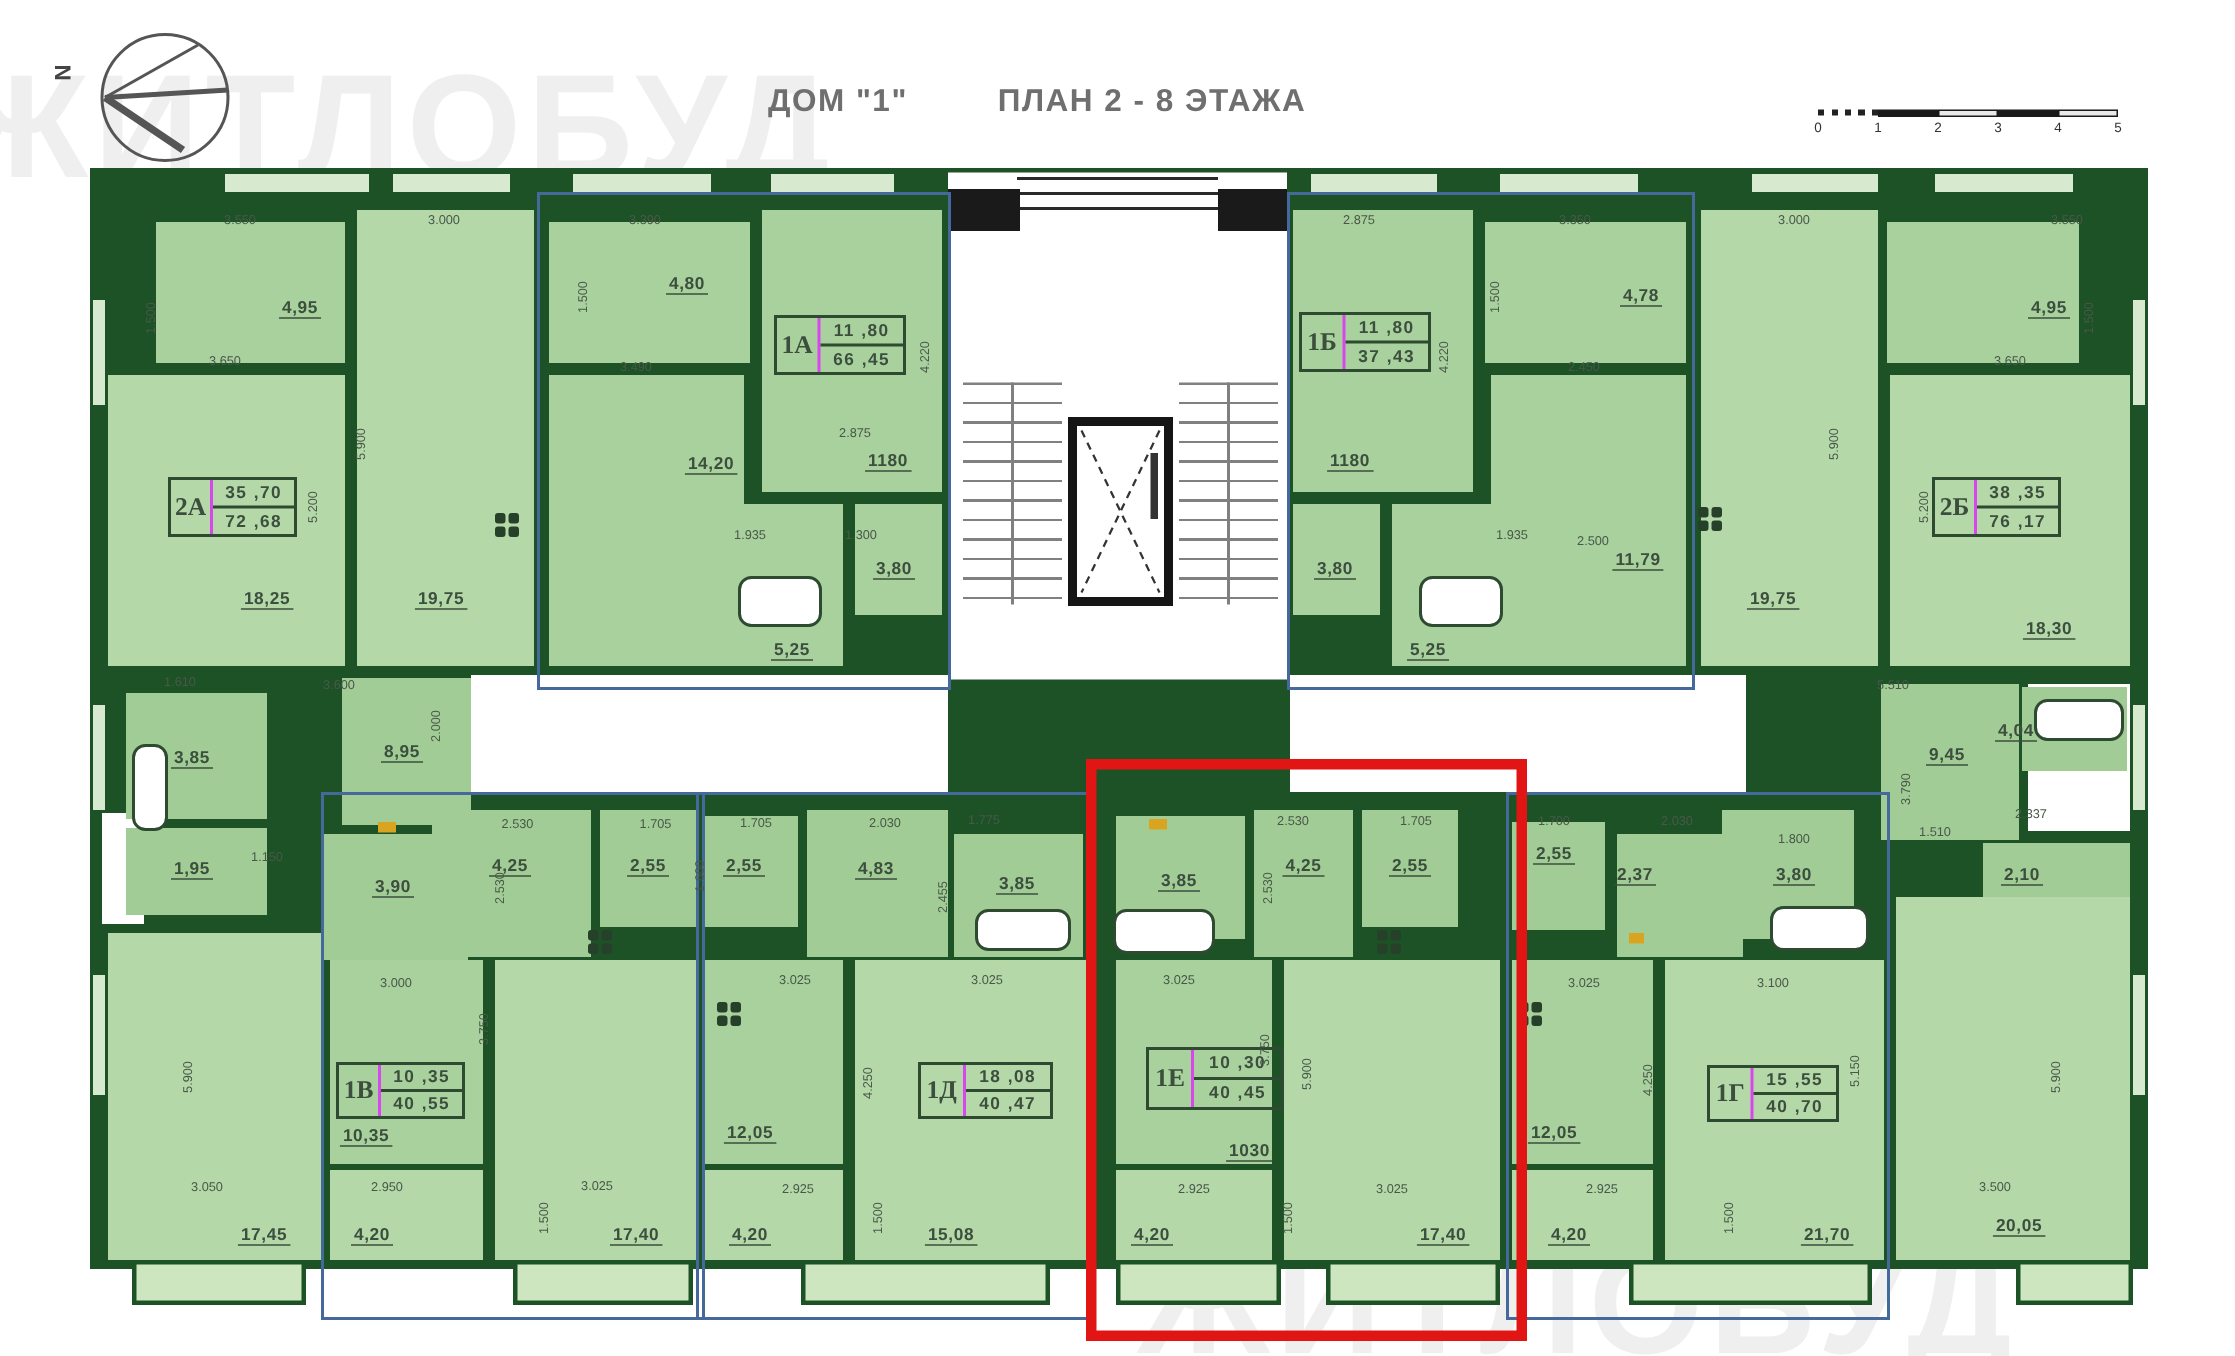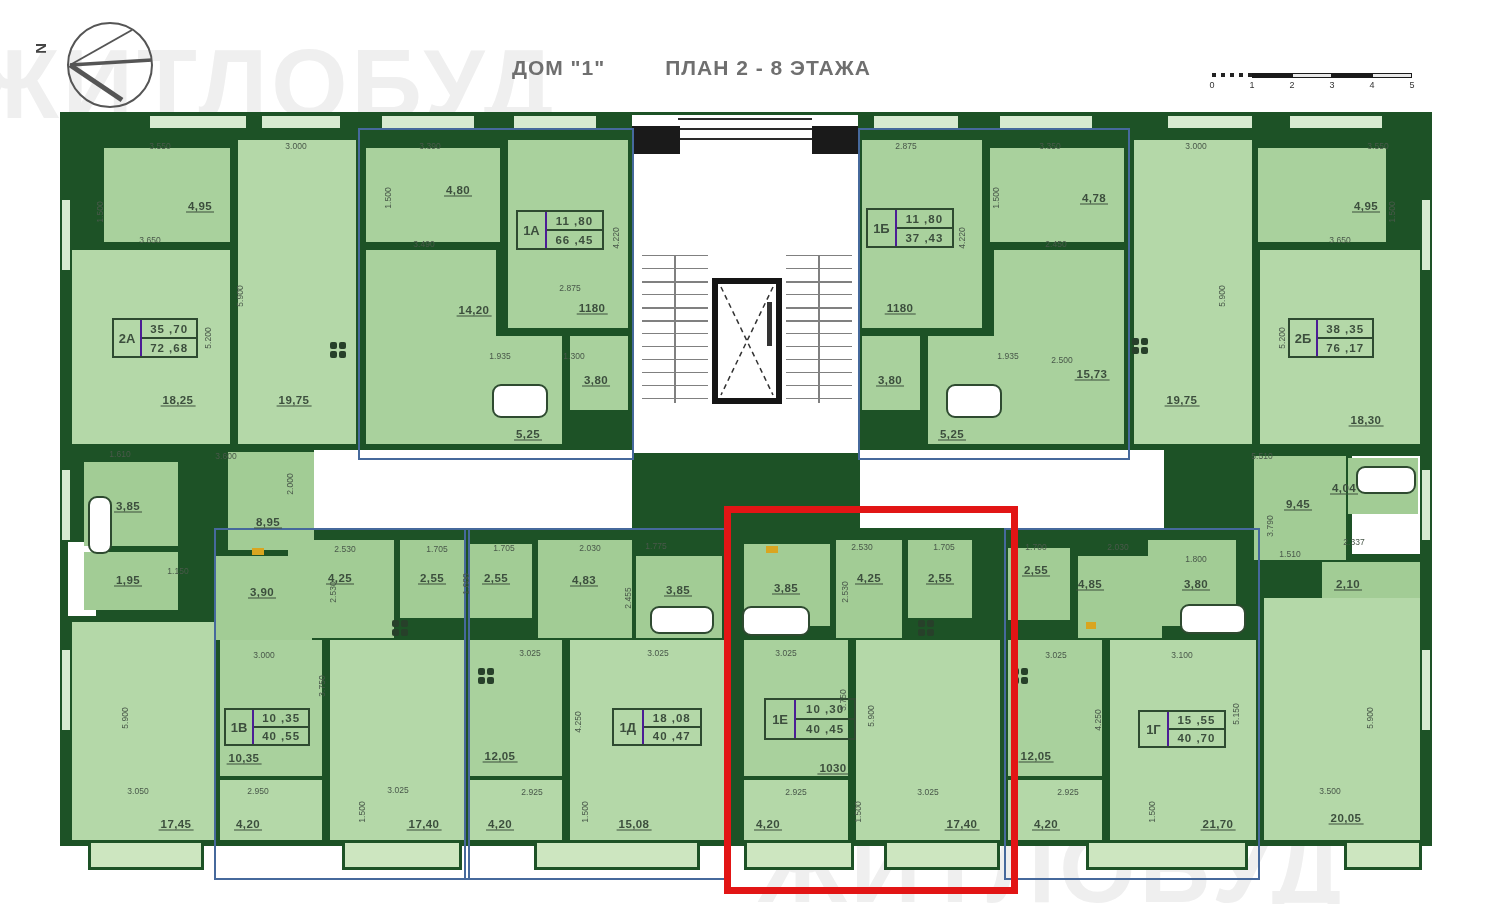--- a/index.html
+++ b/index.html
@@ -32,22 +32,22 @@
   .stove{position:absolute;width:16px;height:16px;display:grid;z-index:7;
          grid-template-columns:1fr 1fr;grid-template-rows:1fr 1fr;gap:2px;}
   .stove i{background:#27402a;border-radius:2px;}
   .gold{position:absolute;background:#d9a520;z-index:7;}
   
   .ra{position:absolute;transform:translate(-50%,-50%);font-size:11.5px;font-weight:bold;
       color:#3c4e3d;border-bottom:1.5px solid #3c4e3d;padding:0 2px;z-index:8;letter-spacing:.4px;white-space:nowrap;}
   .dm{position:absolute;transform:translate(-50%,-50%);font-size:8.5px;color:#49584a;z-index:8;white-space:nowrap;}
   .dmv{transform:translate(-50%,-50%) rotate(-90deg);}
   .tbl{position:absolute;display:flex;border:2px solid #2e4a30;z-index:8;color:#3c4e3d;box-sizing:border-box;background:transparent;}
-  .tbl .code{display:flex;align-items:center;justify-content:center;border-right:2px solid #4c1d95;
-             font-size:13px;font-weight:bold;flex:0 0 32%;}
+  .tbl .code{display:flex;align-items:center;justify-content:center;border-right:2px solid #d946ef;
+             font-size:17px;font-weight:bold;flex:0 0 32%;font-family:Liberation Serif, serif;}
   .tbl .areas{flex:1;display:flex;flex-direction:column;font-size:11.5px;font-weight:bold;text-align:center;}
   .tbl .areas .a1{border-bottom:2px solid #2e4a30;}
   .tbl .areas div{flex:1;display:flex;align-items:center;justify-content:center;letter-spacing:1px;}
   
   .title{position:absolute;top:56px;left:512px;display:flex;gap:60px;font-size:21px;font-weight:bold;
          color:#6f6f6f;z-index:9;letter-spacing:1px;}
   .compass{position:absolute;left:52px;top:10px;z-index:9;}
   .north{position:absolute;left:36px;top:40px;transform:rotate(90deg);font-size:15px;font-weight:bold;color:#444;z-index:9;}
   .scale{position:absolute;left:1212px;top:72px;width:216px;z-index:9;}
   .sbar{display:flex;height:6px;align-items:center;}
@@ -306,28 +306,28 @@
   <div class="ra" style="left:200px;top:206px">4,95</div>
   <div class="ra" style="left:178px;top:400px">18,25</div>
   <div class="ra" style="left:294px;top:400px">19,75</div>
   <div class="ra" style="left:458px;top:190px">4,80</div>
   <div class="ra" style="left:474px;top:310px">14,20</div>
   <div class="ra" style="left:592px;top:308px">1180</div>
   <div class="ra" style="left:596px;top:380px">3,80</div>
   <div class="ra" style="left:528px;top:434px">5,25</div>
   <div class="ra" style="left:900px;top:308px">1180</div>
   <div class="ra" style="left:1094px;top:198px">4,78</div>
-  <div class="ra" style="left:1092px;top:374px">15,73</div>
+  <div class="ra" style="left:1092px;top:374px">11,79</div>
   <div class="ra" style="left:890px;top:380px">3,80</div>
   <div class="ra" style="left:952px;top:434px">5,25</div>
   <div class="ra" style="left:1182px;top:400px">19,75</div>
   <div class="ra" style="left:1366px;top:206px">4,95</div>
   <div class="ra" style="left:1366px;top:420px">18,30</div>
   <div class="ra" style="left:128px;top:506px">3,85</div>
-  <div class="ra" style="left:268px;top:522px">8,95</div>
+  <div class="ra" style="left:268px;top:502px">8,95</div>
   <div class="ra" style="left:128px;top:580px">1,95</div>
   <div class="ra" style="left:262px;top:592px">3,90</div>
   <div class="ra" style="left:1298px;top:504px">9,45</div>
   <div class="ra" style="left:1344px;top:488px">4,04</div>
   <div class="ra" style="left:1348px;top:584px">2,10</div>
   <div class="ra" style="left:340px;top:578px">4,25</div>
   <div class="ra" style="left:432px;top:578px">2,55</div>
   <div class="ra" style="left:244px;top:758px">10,35</div>
   <div class="ra" style="left:176px;top:824px">17,45</div>
   <div class="ra" style="left:248px;top:824px">4,20</div>
@@ -338,21 +338,21 @@
   <div class="ra" style="left:500px;top:756px">12,05</div>
   <div class="ra" style="left:500px;top:824px">4,20</div>
   <div class="ra" style="left:634px;top:824px">15,08</div>
   <div class="ra" style="left:786px;top:588px">3,85</div>
   <div class="ra" style="left:869px;top:578px">4,25</div>
   <div class="ra" style="left:940px;top:578px">2,55</div>
   <div class="ra" style="left:833px;top:768px">1030</div>
   <div class="ra" style="left:768px;top:824px">4,20</div>
   <div class="ra" style="left:962px;top:824px">17,40</div>
   <div class="ra" style="left:1036px;top:570px">2,55</div>
-  <div class="ra" style="left:1090px;top:584px">4,85</div>
+  <div class="ra" style="left:1090px;top:584px">2,37</div>
   <div class="ra" style="left:1196px;top:584px">3,80</div>
   <div class="ra" style="left:1036px;top:756px">12,05</div>
   <div class="ra" style="left:1046px;top:824px">4,20</div>
   <div class="ra" style="left:1218px;top:824px">21,70</div>
   <div class="ra" style="left:1346px;top:818px">20,05</div>
 
   <div class="dm" style="left:160px;top:146px">3.550</div>
   <div class="dm" style="left:296px;top:146px">3.000</div>
   <div class="dm" style="left:430px;top:146px">3.390</div>
   <div class="dm" style="left:906px;top:146px">2.875</div>

